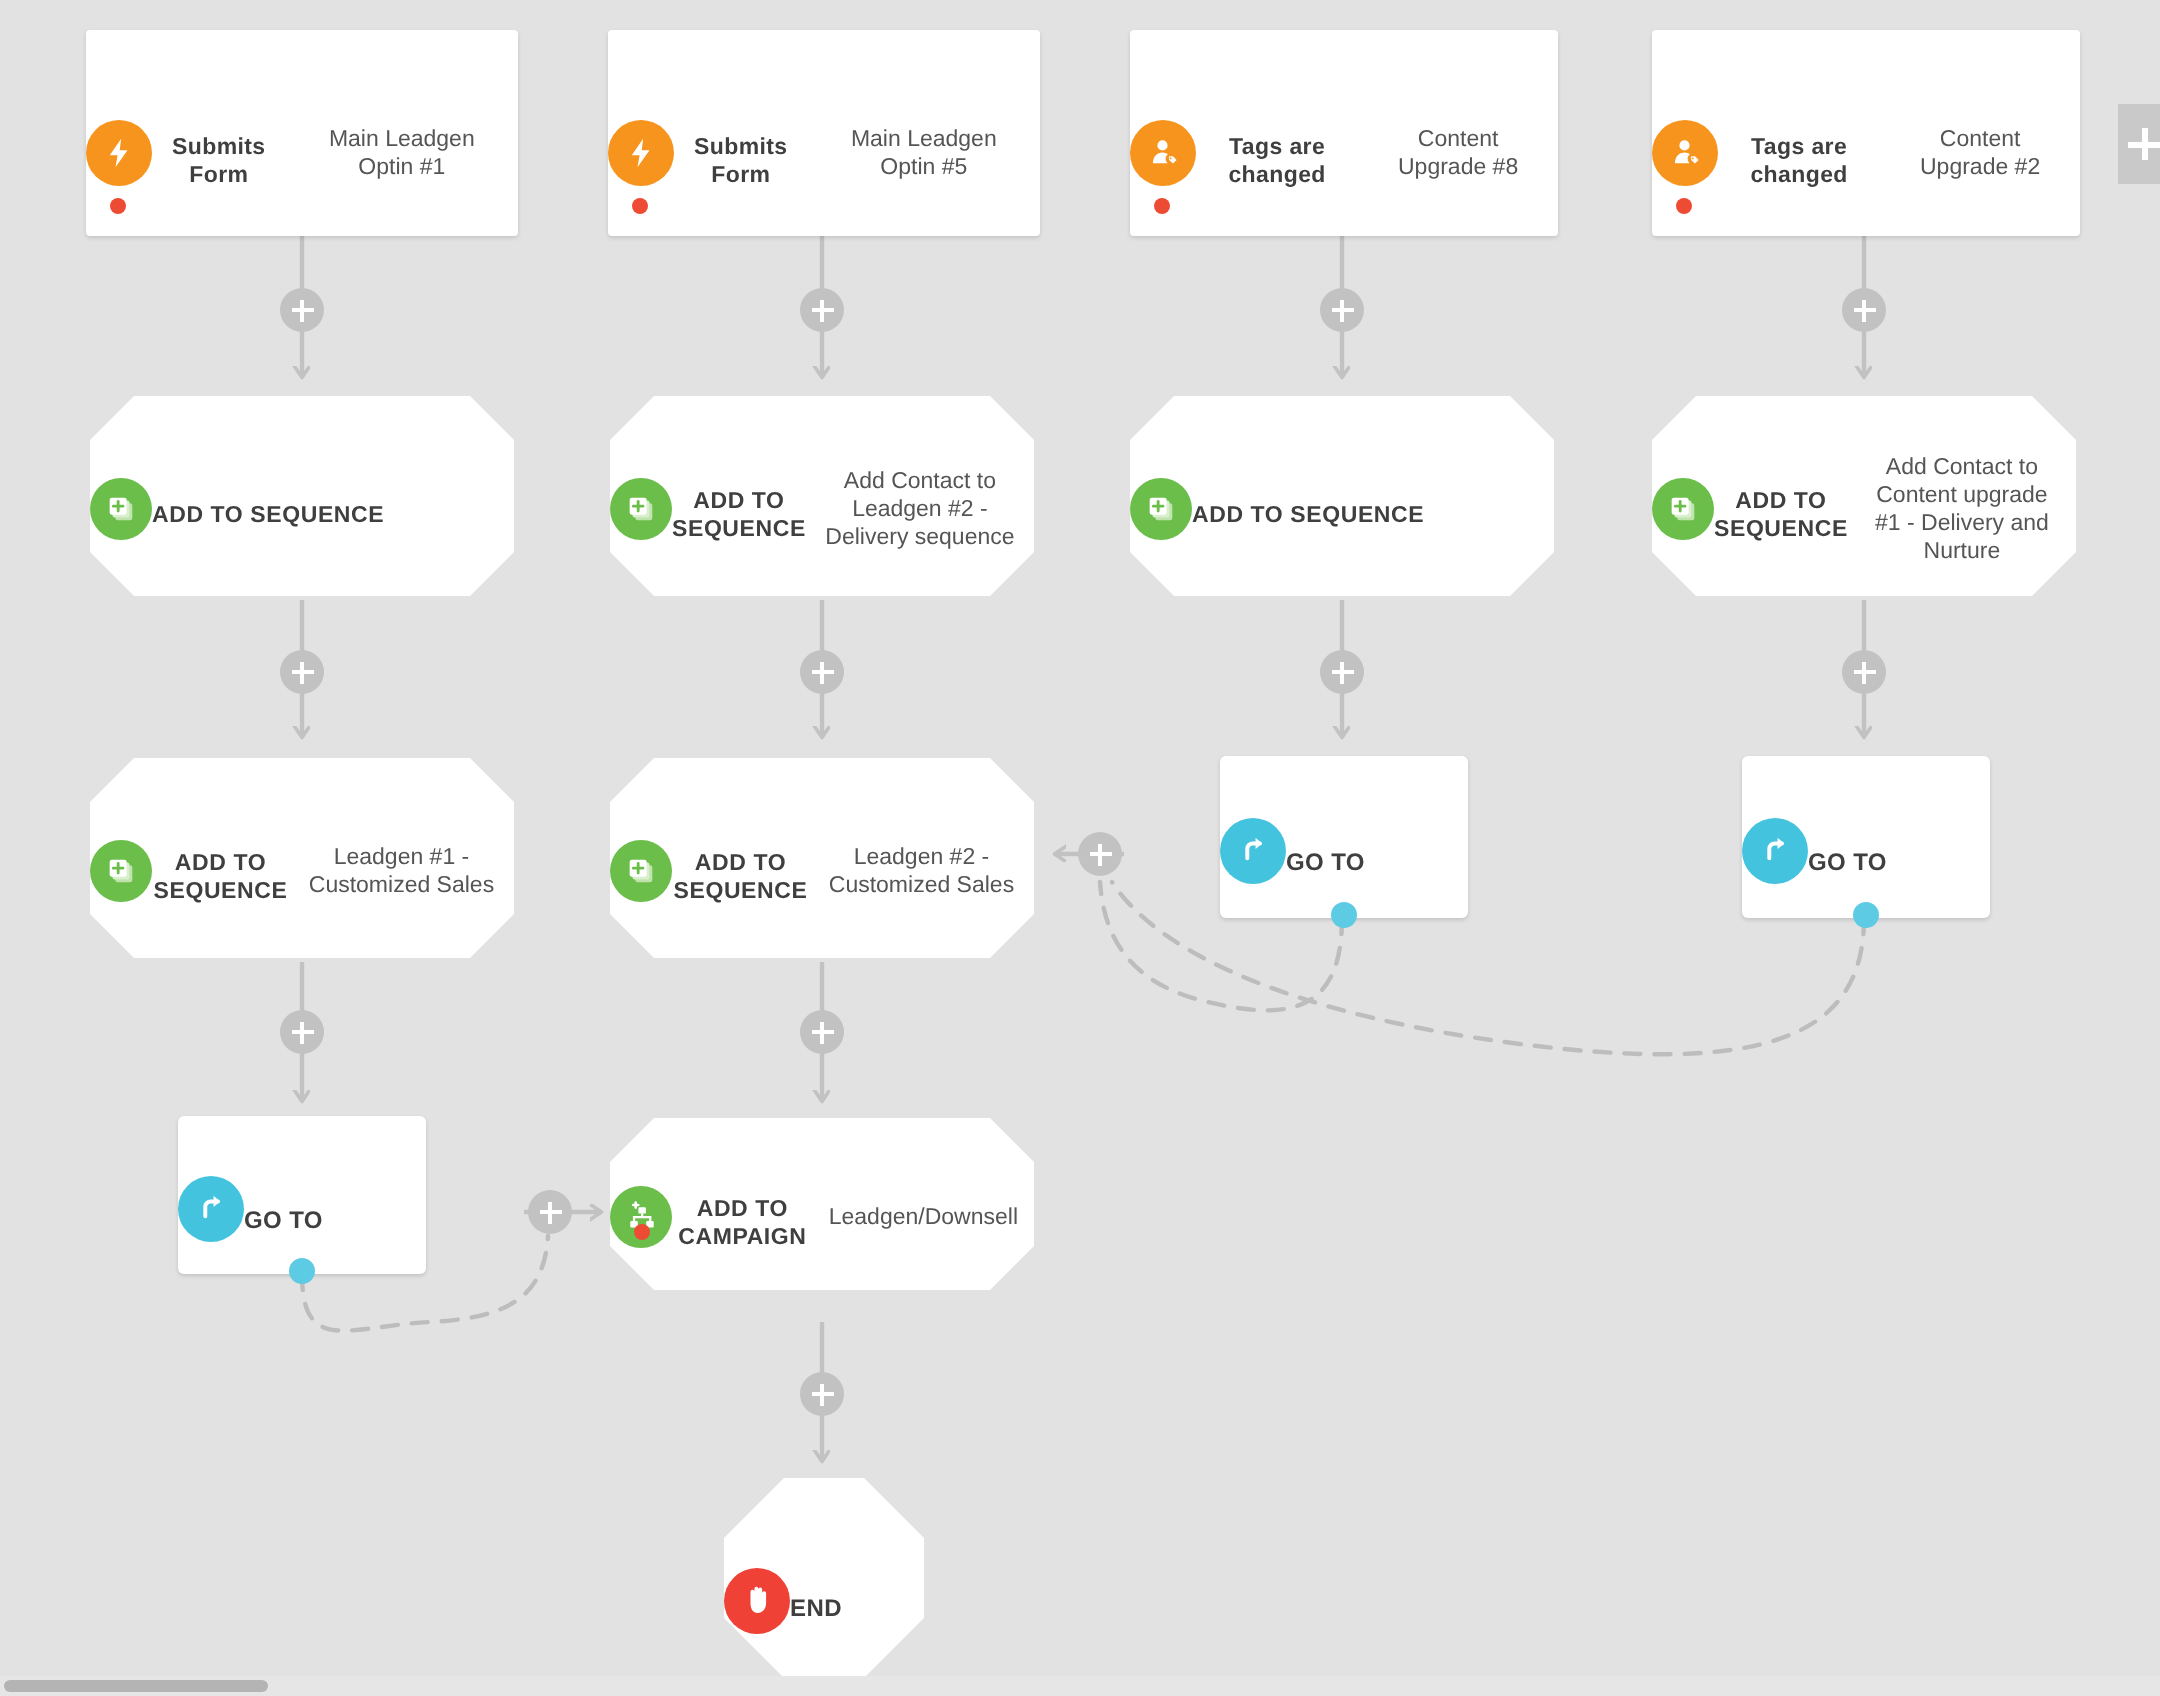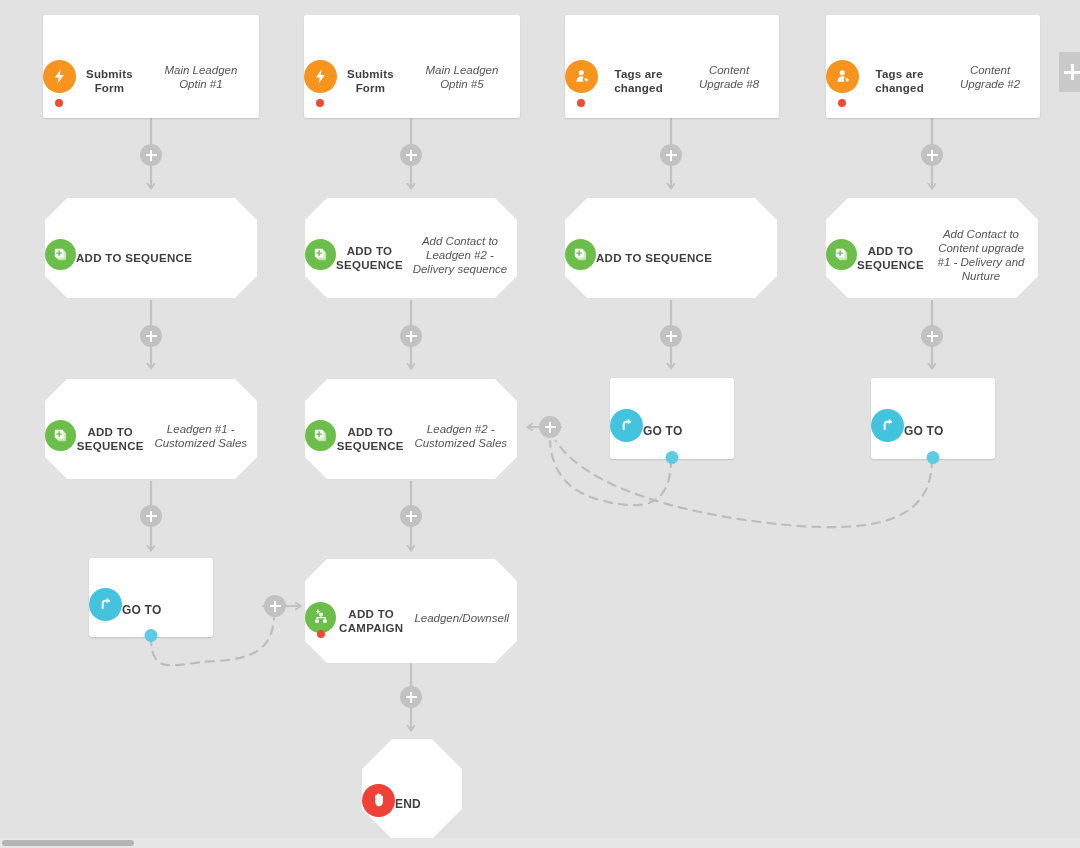--- a/index.html
+++ b/index.html
@@ -67,21 +67,20 @@
     text-align: center;
     line-height: 14px;
   }
   .node-sub {
     font-size: 11.5px;
     color: #555555;
     text-align: center;
     line-height: 14px;
     padding: 0 8px;
     margin-top: 1px;
-    font-style: italic;
   }
   .node-title.caps { letter-spacing: .3px; }
 
   .status-dot {
     position: absolute;
     left: 12px; bottom: 11px;
     width: 8px; height: 8px;
     border-radius: 50%;
     background: #ee4b35;
   }
@@ -344,21 +343,21 @@
     <span class="icon-circle" style="width:33px;height:33px;background:#44c3df;">
       <svg width="19" height="19" viewBox="0 0 24 24">
         <path d="M8.4 16.6 V10.6 a3.4 3.4 0 0 1 3.4 -3.4 h4.6" fill="none" stroke="#fff" stroke-width="2.5" stroke-linecap="round"></path>
         <path d="M13.6 3.6 L17.8 7.2 L13.6 10.8 Z" fill="#fff"></path>
       </svg>
     </span>
     <div class="node-title" style="margin-top:11px;font-size:12px;">GO TO</div>
     <span class="goto-dot"></span>
   </div>
 
-  <div class="node oct" style="left:305px; top:559px; width:212px; height:104px; padding-top:12px;">
+  <div class="node oct" style="left:305px; top:559px; width:212px; height:86px; padding-top:12px;">
     <span class="icon-circle" style="width:31px;height:31px;background:#6bbe4a;">
       <svg width="18" height="18" viewBox="0 0 24 24">
         <rect x="9.6" y="6.2" width="5" height="4.2" rx="0.8" fill="#fff"></rect>
         <rect x="4.2" y="15.4" width="5" height="4.2" rx="0.8" fill="#fff"></rect>
         <rect x="14.8" y="15.4" width="5" height="4.2" rx="0.8" fill="#fff"></rect>
         <path d="M12.1 10.4 v2.4 M6.7 15.4 v-2.6 h10.8 v2.6" fill="none" stroke="#fff" stroke-width="1.5"></path>
         <path d="M7.8 3.0 v3.4 M6.1 4.7 h3.4" stroke="#fff" stroke-width="1.7" stroke-linecap="round"></path>
       </svg>
     </span>
     <div class="node-title caps" style="margin-top:7px;">ADD TO CAMPAIGN</div>

